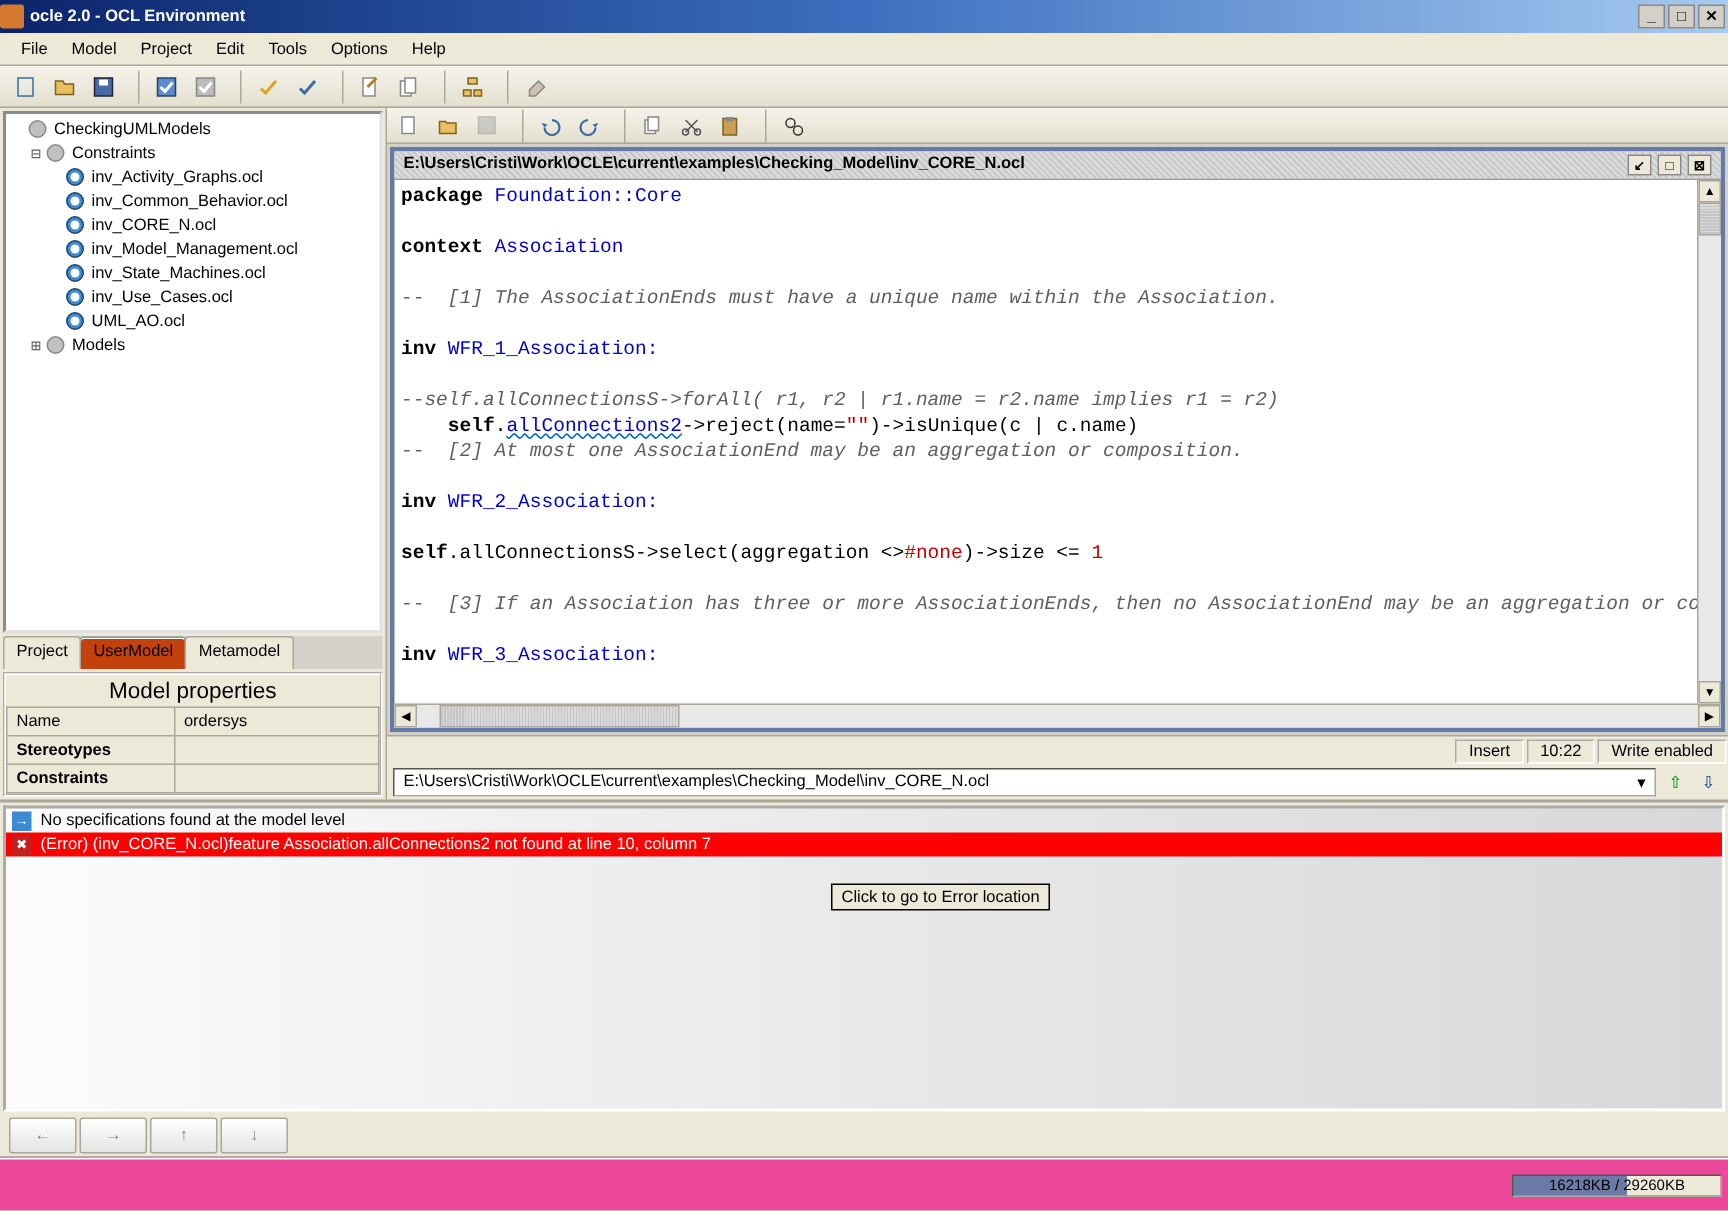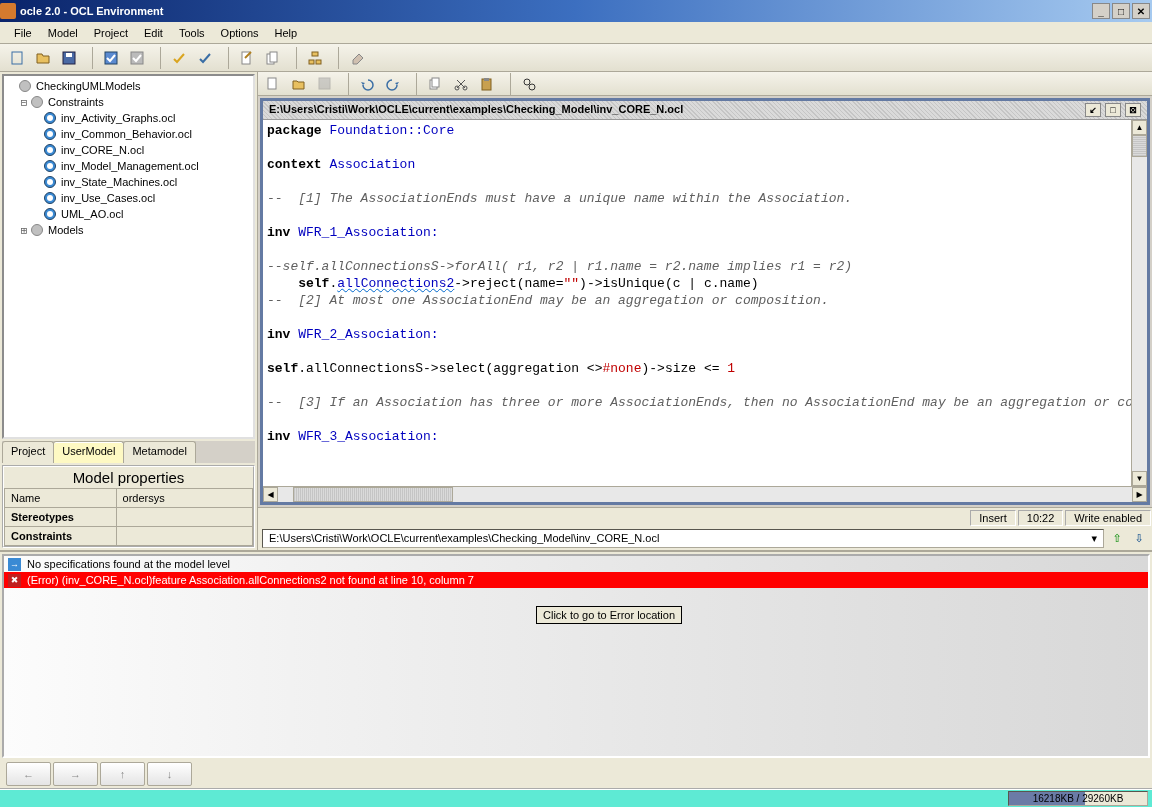--- a/index.html
+++ b/index.html
@@ -18,21 +18,21 @@
 .tree { flex: 1; background: #fff; border: 2px inset #e0e0e0; margin: 2px; overflow: auto; font-size: 11px; padding: 2px; }
 .tree-row { display: flex; align-items: center; height: 16px; white-space: nowrap; }
 .tree-exp { width: 12px; text-align: center; font-family: monospace; color: #666; margin-right: 1px;}
 .tree-icn { width: 12px; height: 12px; border-radius: 50%; margin-right: 3px; flex-shrink: 0; }
 .gray { background: #c0c0c0; border: 1px solid #888; }
 .blue { background: #3a8ad4; border: 1px solid #246; position: relative; }
 .blue::after { content: ""; position: absolute; top: 2px; left: 2px; width: 6px; height: 6px; background: #fff; border-radius: 50%; }
 .tree-lbl { padding: 0 2px; }
 .tabrow { display: flex; background: #d4d0c8; height: 22px; margin: 0 2px; }
 .tab { border: 1px solid #aca899; border-bottom: none; padding: 3px 8px; background: #ece9d8; margin-right: -1px; border-top-left-radius: 3px; border-top-right-radius: 3px; }
-.tab.active { background: #fef9c3; box-shadow: inset 0 1px #fff; }
+.tab.active { background: #c2410c; box-shadow: inset 0 1px #fff; }
 .propbox { border: 2px groove #fff; margin: 2px; background: #ece9d8; }
 .proptitle { text-align: center; padding: 2px; font-size: 15px; }
 .proptable { width: 100%; border-collapse: collapse; }
 .proptable td { border: 1px solid #aca899; padding: 3px 6px; font-size: 11px; background: #ece9d8; }
 .proptable td:first-child { width: 45%; }
 .rightpanel { flex: 1; display: flex; flex-direction: column; min-width: 0; }
 .rtoolbar { height: 24px; background: linear-gradient(#f5f3ea,#e3e0d0); border-bottom: 1px solid #aca899; display: flex; align-items: center; padding: 0 4px; gap: 4px; }
 .edframe { flex: 1; border: 3px solid #647aa3; margin: 2px; display: flex; flex-direction: column; background: #fff; min-height: 0; }
 .edtitle { background: repeating-linear-gradient(45deg,#c5c5c5,#c5c5c5 1px,#dadada 1px,#dadada 3px); border-bottom: 1px solid #999; padding: 2px 6px; display: flex; font-weight: bold; font-size: 11px; }
 .edtitle .actions { margin-left: auto; display: flex; gap: 4px; }
@@ -53,27 +53,27 @@
 .statusrow .cell { border: 1px inset #fff; padding: 1px 8px; margin: 1px; }
 .pathrow { display: flex; align-items: center; padding: 2px 4px; gap: 4px; background: #ece9d8; }
 .pathinput { flex: 1; background: #fff; border: 1px inset #aca899; padding: 2px 6px; font-size: 11px; display: flex; }
 .pathinput .dd { margin-left: auto; }
 .navbtn { width: 18px; height: 18px; display:flex; align-items:center; justify-content:center; }
 .bottom { height: 238px; border-top: 2px solid #aca899; display: flex; flex-direction: column; background: #ece9d8; }
 .msgpane { flex: 1; background: linear-gradient(to right, #fcfcfc 0%, #f2f2f2 25%, #e9e9e9 50%, #e0e0e0 75%, #d8d8d8 100%); border: 2px inset #fff; margin: 2px; overflow: auto; position: relative; }
 .msgrow { display: flex; align-items: center; height: 16px; padding: 0 4px; font-size: 11px; }
 .icnsq { width: 13px; height: 13px; margin-right: 6px; display: flex; align-items: center; justify-content: center; color: #fff; font-size: 9px; }
 .errrow { background: #f00; color: #fff; }
-.tooltip { position: absolute; background: #ece9d8; border: 1px solid #000; padding: 2px 6px; font-size: 11px; top: 50px; left: 532px; }
+.tooltip { position: absolute; background: #ece9d8; border: 1px solid #000; padding: 2px 6px; font-size: 11px; top: 50px; left: 550px; }
 .navbts { display: flex; gap: 2px; margin: 2px 6px; }
 .navbt { width: 45px; height: 24px; border: 1px solid #aca899; background: linear-gradient(#fff,#e4e4e4); display:flex; align-items:center; justify-content:center; color: #888; border-radius: 2px; }
 .btabs { display: flex; height: 22px; margin: 0 4px; }
 .btab { border: 1px solid #aca899; border-bottom: none; padding: 3px 10px; background: #ece9d8; margin-right: -1px; border-top-left-radius: 3px; border-top-right-radius: 3px; }
 .btab.active { background: #d4d0c8; }
-.footbar { height: 19px; background: #5eead4; border-top: 2px groove #fff; display: flex; align-items: center; padding: 0 4px; }
+.footbar { height: 36px; background: #ec4899; border-top: 2px groove #fff; display: flex; align-items: center; padding: 0 4px; }
 .membar { margin-left: auto; width: 140px; height: 15px; border: 1px inset #aca899; background: linear-gradient(to right,#6b7ba6 55%, #ece9d8 55%); display:flex; align-items:center; justify-content:center; font-size: 10px; }
 .vscroll { position: absolute; right: 0; top: 0; bottom: 0; width: 16px; background: #e8e8e8; border-left: 1px solid #aca899; }
 .vthumb { width: 100%; height: 22px; background: repeating-linear-gradient(0deg,#c5c5c5,#c5c5c5 1px,#dadada 1px,#dadada 2px); border: 1px solid #aca899; position:absolute; top: 15px; }
 .varrow { width: 100%; height: 15px; background: #ece9d8; border:1px solid #aca899; position:absolute; display:flex; align-items:center; justify-content:center; font-size:8px; }
 svg { display:block; }
 </style>
 </head>
 <body>
 
 <div class="titlebar">

